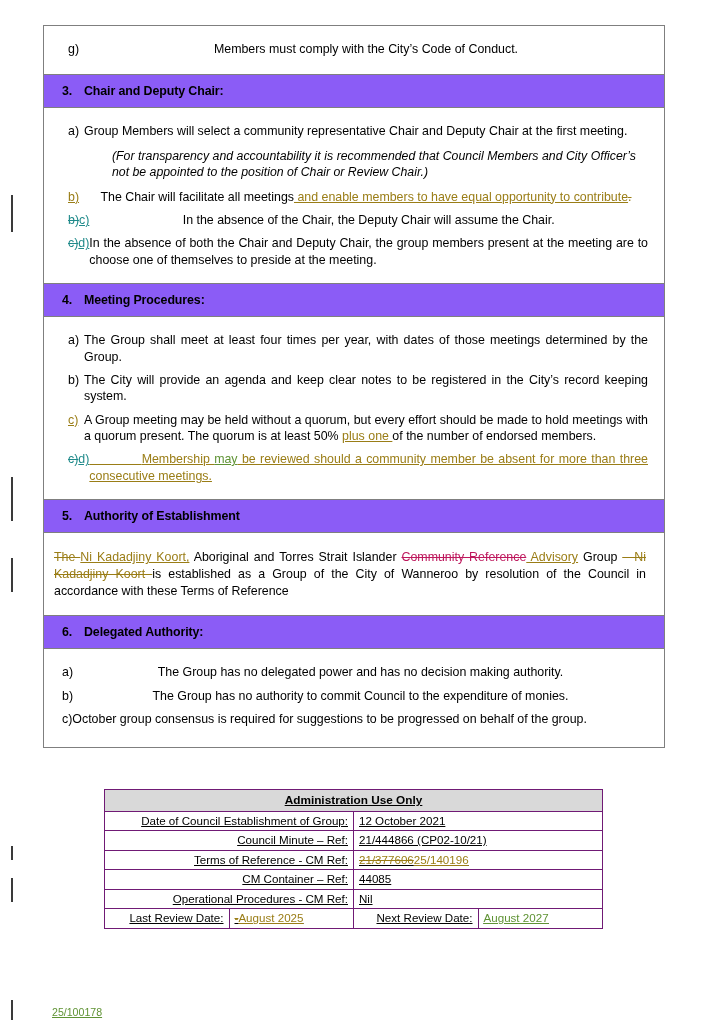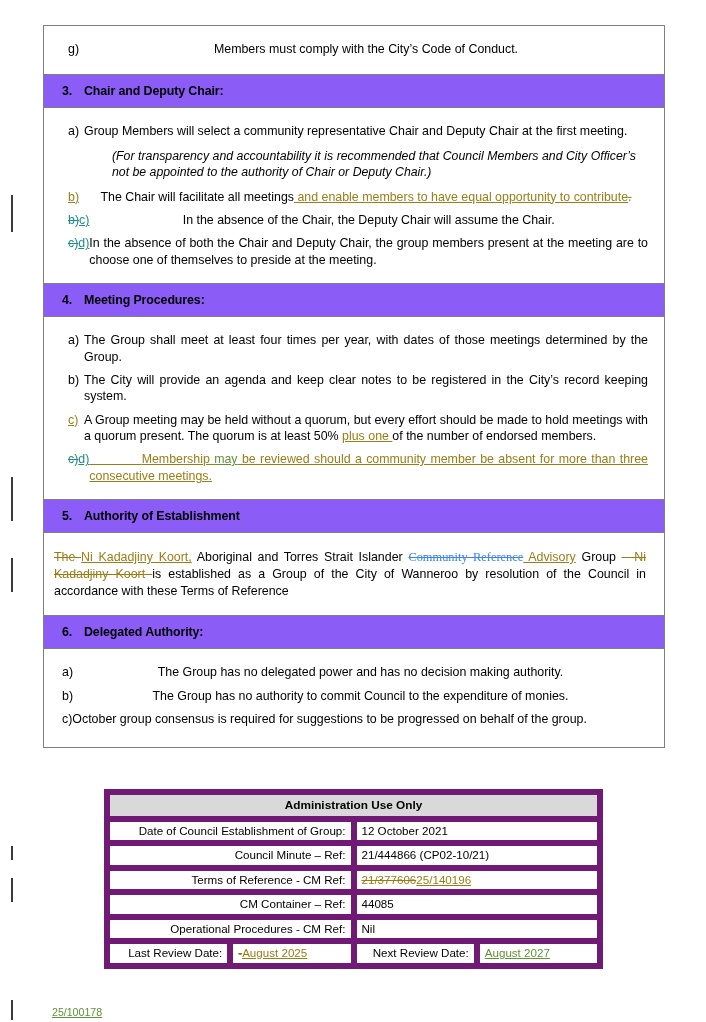--- a/index.html
+++ b/index.html
@@ -85,39 +85,40 @@
     font-size: 12.4px;
     line-height: 1.35;
     text-align: justify;
     margin: 8px 6px 8px 2px;
   }
 
   
   .ins-olive { color: #9a7d16; text-decoration: underline; }
   .del-olive { color: #9a7d16; text-decoration: line-through; }
   .ins-green { color: #5f9334; text-decoration: underline; }
-  .del-green { color: #3b82f6; text-decoration: line-through; font-family: Liberation Serif, serif; }
+  .del-green { color: #be185d; text-decoration: line-through; }
   .ins-teal  { color: #1f8a8a; text-decoration: underline; }
   .del-teal  { color: #1f8a8a; text-decoration: line-through; }
 
   
   .admin-table {
     position: absolute;
     left: 104px;
     top: 789px;
     width: 499px;
     border-collapse: collapse;
     table-layout: fixed;
     font-size: 11.6px;
   }
   .admin-table td {
-    border: 6px solid #701a75;
+    border: 1px solid #701a75;
     padding: 2px 5px;
     line-height: 1.25;
     height: 14px;
+    text-decoration: underline;
   }
   .admin-title {
     background: #d9d9d9;
     text-align: center;
     font-weight: bold;
     font-size: 11.8px;
     padding: 3px 0 !important;
   }
   .admin-label { text-align: right; }
   .admin-value { text-align: left; }
@@ -161,21 +162,21 @@
   </tr>
 
   <tr>
     <td class="sec-body">
 
       <div class="li">
         <span class="mk">a)</span>
         <span class="tx">Group Members will select a community representative Chair and Deputy Chair at the first meeting.</span>
       </div>
 
-      <div class="note">(For transparency and accountability it is recommended that Council Members and City Officer’s not be appointed to the authority of Chair or Deputy Chair.)</div>
+      <div class="note">(For transparency and accountability it is recommended that Council Members and City Officer’s not be appointed to the position of Chair or Review Chair.)</div>
 
       <div class="li">
         <span class="mk ins-olive">b)</span>
         <span class="tx nojust"><span>The Chair will facilitate all meetings</span><span class="ins-olive"> and enable members to have equal opportunity to contribute</span><span class="del-olive">.</span></span>
       </div>
 
       <div class="li">
         <span class="mk"><span class="del-teal">b)</span><span class="ins-teal">c)</span></span>
         <span class="tx nojust">In the absence of the Chair, the Deputy Chair will assume the Chair.</span>
       </div>

